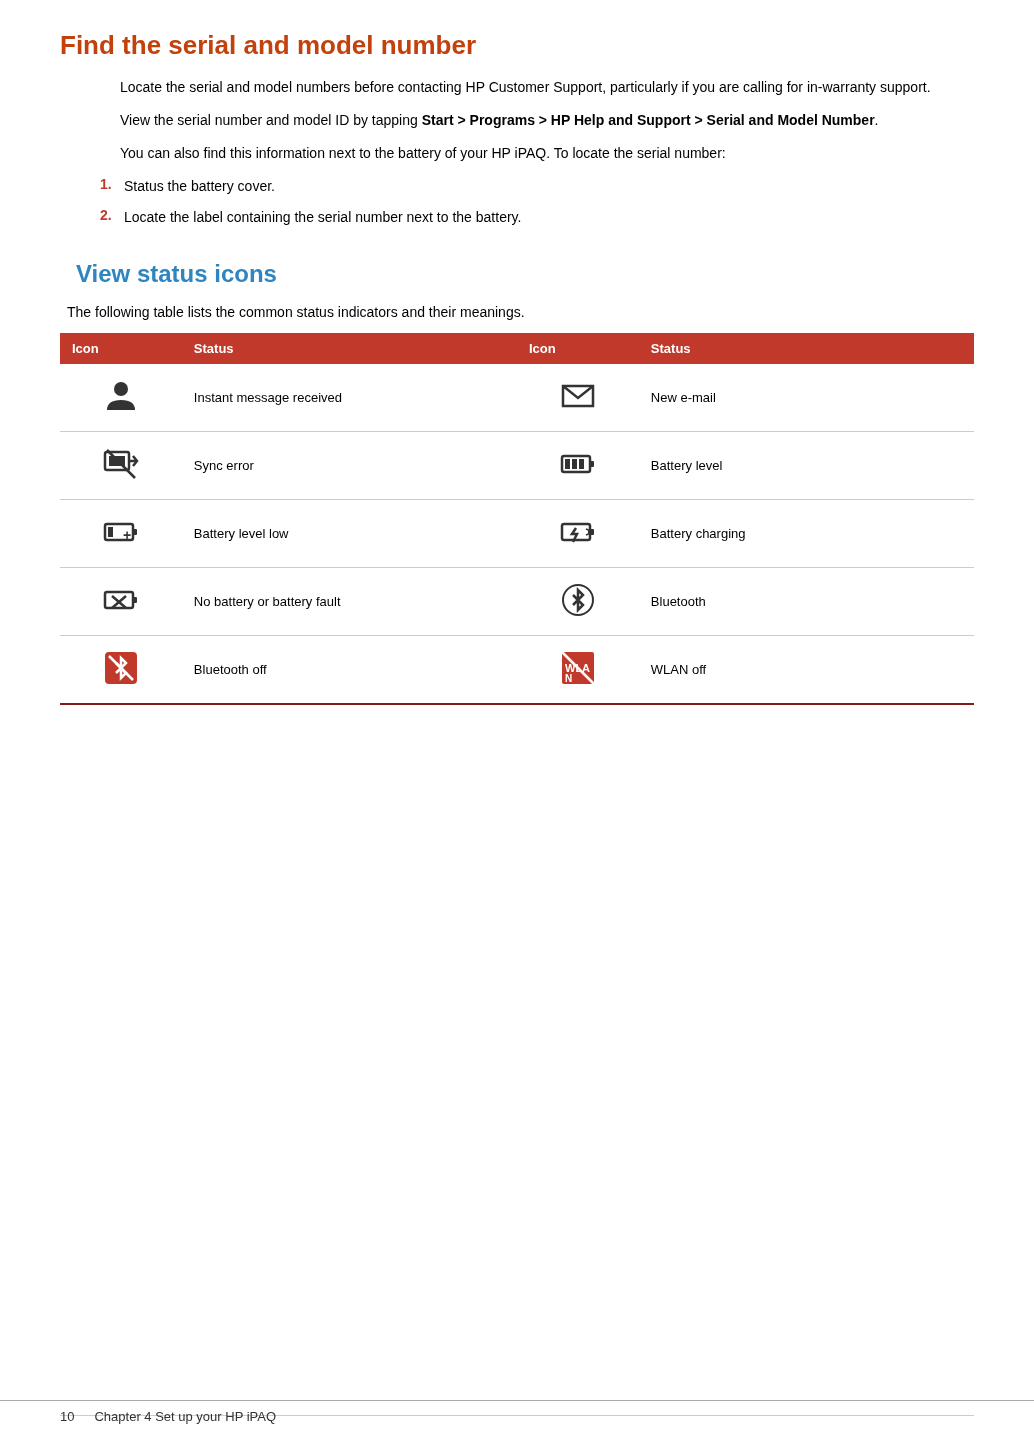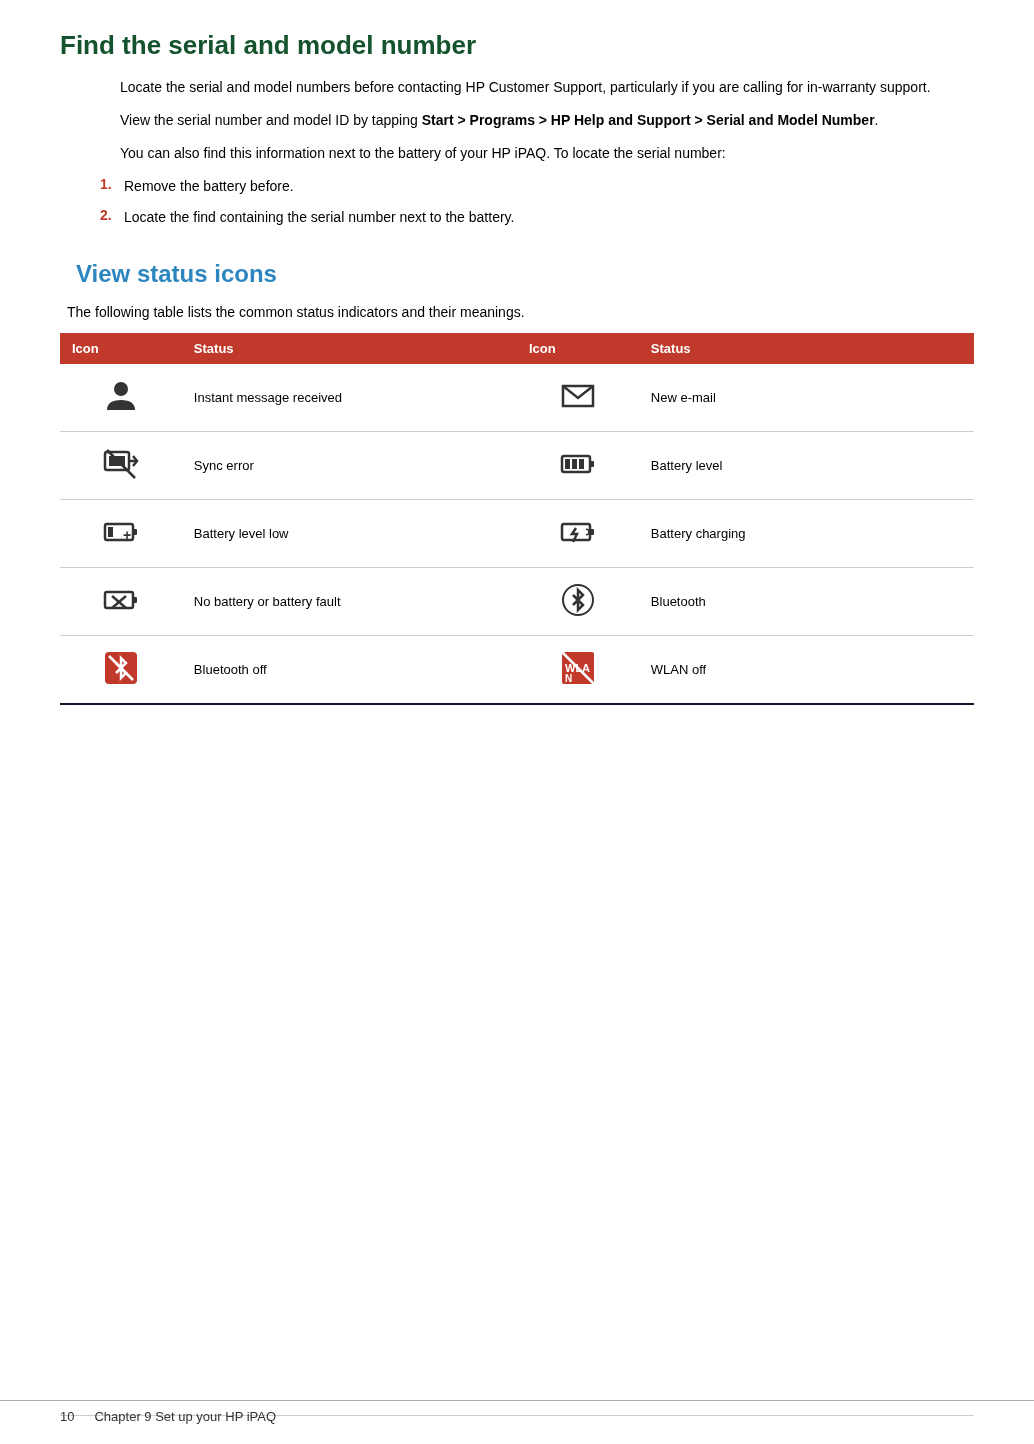--- a/index.html
+++ b/index.html
@@ -8,21 +8,21 @@
       font-size: 14px;
       color: #000;
       background: #fff;
       width: 1034px;
       min-height: 1444px;
       padding: 30px 60px 60px 60px;
     }
 
     h1.section-title {
       font-size: 26px;
-      color: #14532d;
+      color: #c2410c;
       font-weight: bold;
       margin-bottom: 16px;
       border: none;
     }
 
     h2.section-title {
       font-size: 24px;
       color: #2e86c1;
       font-weight: bold;
       margin-bottom: 14px;
@@ -62,21 +62,21 @@
       font-weight: bold;
       text-align: left;
       border: none;
     }
 
     .status-table tbody tr {
       border-bottom: 1px solid #ccc;
     }
 
     .status-table tbody tr:last-child {
-      border-bottom: 2px solid #0f172a;
+      border-bottom: 2px solid #7f1d1d;
     }
 
     .status-table tbody td {
       padding: 14px 12px;
       vertical-align: middle;
       font-size: 13px;
     }
 
     .status-table tbody td.icon-cell {
       width: 80px;
@@ -137,26 +137,26 @@
 <p class="body-text">Locate the serial and model numbers before contacting HP Customer Support, particularly if you are calling for in-warranty support.</p>
 
 <p class="body-text">
   <span>View the serial number and model ID by tapping </span><strong>Start &gt; Programs &gt; HP Help and Support &gt; Serial and Model Number</strong><span>.</span>
 </p>
 
 <p class="body-text">You can also find this information next to the battery of your HP iPAQ. To locate the serial number:</p>
 
 <div class="numbered-item">
   <span class="num">1.</span>
-  <span class="text">Remove the battery before.</span>
+  <span class="text">Status the battery cover.</span>
 </div>
 
 <div class="numbered-item">
   <span class="num">2.</span>
-  <span class="text">Locate the find containing the serial number next to the battery.</span>
+  <span class="text">Locate the label containing the serial number next to the battery.</span>
 </div>
 
 <h2 class="section-title">View status icons</h2>
 
 <p class="table-intro">The following table lists the common status indicators and their meanings.</p>
 
 <table class="status-table">
   <thead>
     <tr>
       <th>Icon</th>
@@ -270,14 +270,14 @@
     </tr>
   </tbody>
 </table>
 
 <div class="page-footer">
   <div class="top-border"></div>
 </div>
 
 <div style="position:fixed; bottom:20px; left:0; width:1034px; padding:0 60px; display:flex; align-items:center; font-size:13px; color:#333; border-top: 1px solid #aaa; padding-top:8px;">
   <span style="margin-right:20px;">10</span>
-  <span>Chapter 9   Set up your HP iPAQ</span>
+  <span>Chapter 4   Set up your HP iPAQ</span>
 </div>
 
 </body></html>

